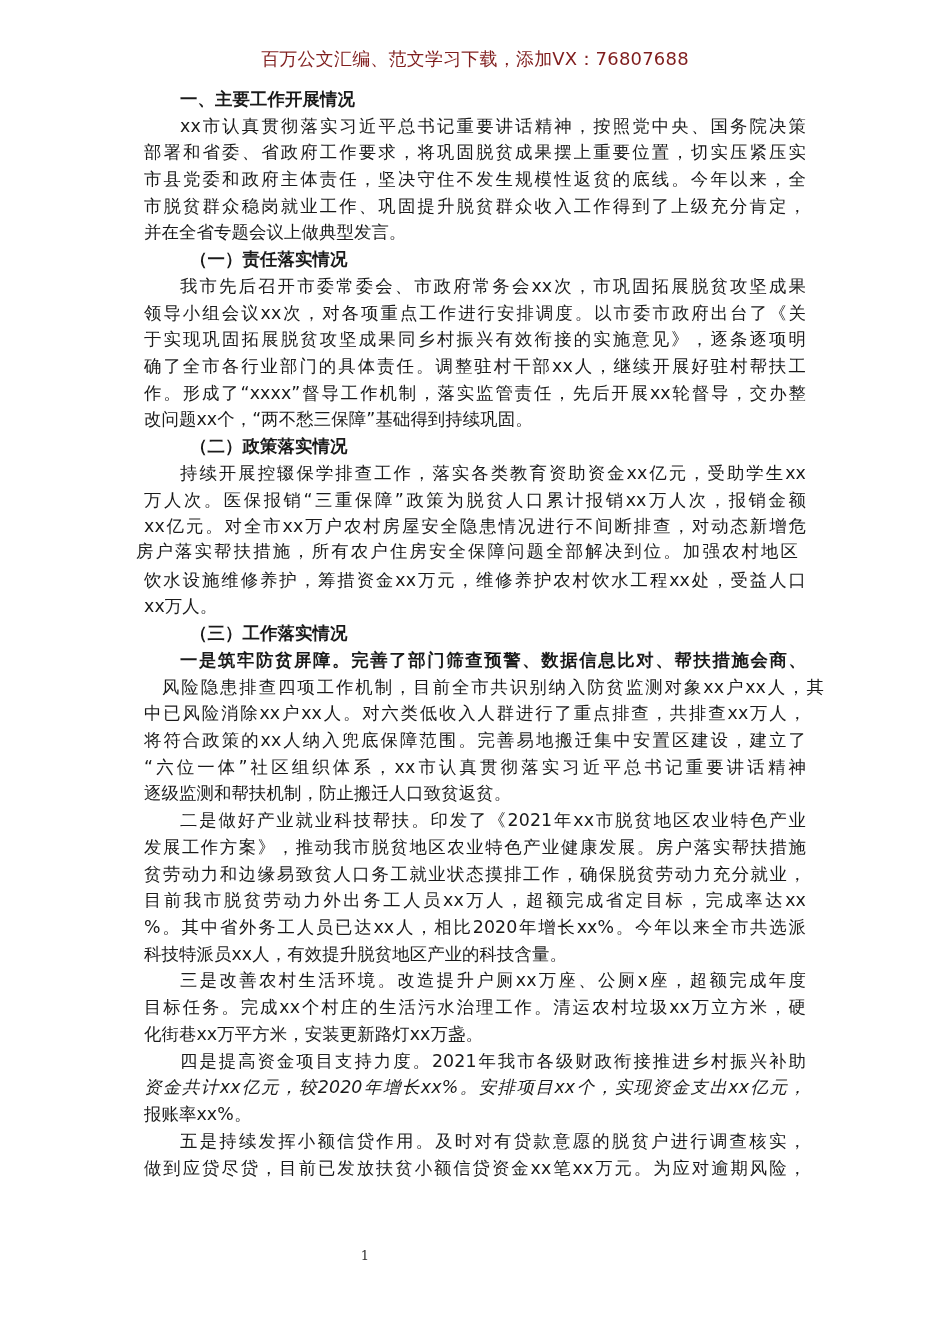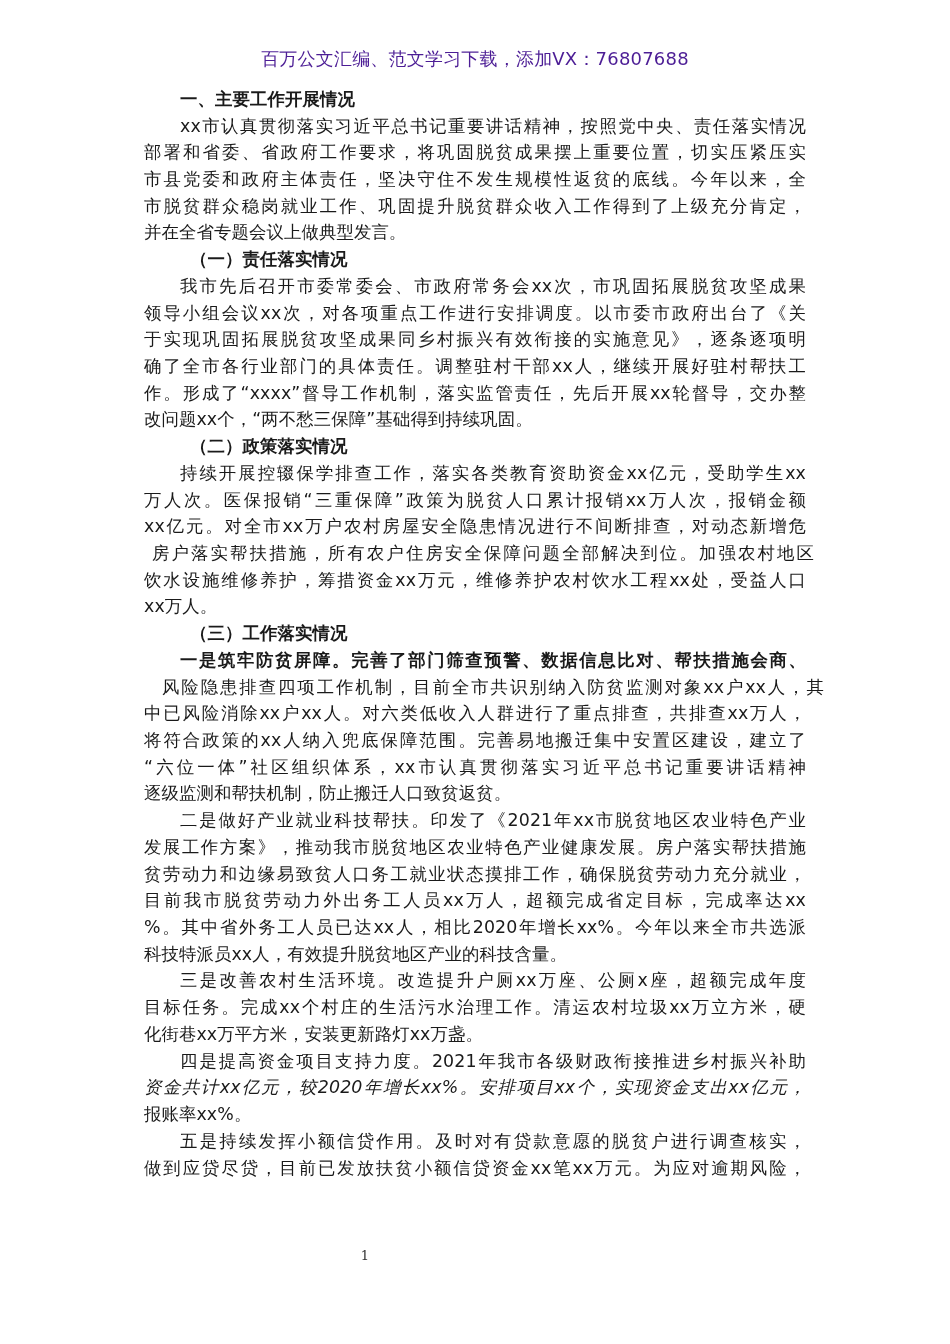--- a/index.html
+++ b/index.html
@@ -1,47 +1,47 @@
 <!DOCTYPE html>
 <html><head>
 <meta charset="utf-8">
 <style>
   html, body { margin: 0; padding: 0; background: #ffffff; }
   body { width: 950px; height: 1344px; position: relative; overflow: hidden; font-family: "DejaVu Sans", "Liberation Sans", sans-serif; color: #1a1a1a; }
   .page { position: absolute; left: 0; top: 0; width: 950px; height: 1344px; background: #fff; }
-  .banner { position: absolute; left: 0; width: 950px; top: 45px; text-align: center; font-size: 18px; color: #4c1d95; line-height: 28px; letter-spacing: 0.2px; }
+  .banner { position: absolute; left: 0; width: 950px; top: 45px; text-align: center; font-size: 18px; color: #7f1d1d; line-height: 28px; letter-spacing: 0.2px; }
   .line { position: absolute; left: 144px; width: 662px; font-size: 17.4px; line-height: 26px; white-space: nowrap; letter-spacing: 0.1px; }
   .justify { text-align: justify; text-align-last: justify; }
   .h { font-weight: bold; }
   .pagenum { position: absolute; top: 1248px; left: 0; width: 730px; text-align: center; font-family: "DejaVu Serif", "Liberation Serif", serif; font-size: 13px; color: #333; }
 </style>
 </head>
 <body>
 
 <div class="page">
   <div class="banner">百万公文汇编、范文学习下载，添加VX：76807688</div>
   <div id="body-lines">
       <div class="line h" style="top: 86px; left: 180px; width: auto;">一、主要工作开展情况</div>
-      <div class="line justify" style="top: 113px; left: 180px; width: 626px;">xx市认真贯彻落实习近平总书记重要讲话精神，按照党中央、责任落实情况</div>
+      <div class="line justify" style="top: 113px; left: 180px; width: 626px;">xx市认真贯彻落实习近平总书记重要讲话精神，按照党中央、国务院决策</div>
       <div class="line justify" style="top: 139px; left: 144px; width: 662px;">部署和省委、省政府工作要求，将巩固脱贫成果摆上重要位置，切实压紧压实</div>
       <div class="line justify" style="top: 166px; left: 144px; width: 662px;">市县党委和政府主体责任，坚决守住不发生规模性返贫的底线。今年以来，全</div>
       <div class="line justify" style="top: 193px; left: 144px; width: 662px;">市脱贫群众稳岗就业工作、巩固提升脱贫群众收入工作得到了上级充分肯定，</div>
       <div class="line" style="top: 219px; left: 144px; width: auto;">并在全省专题会议上做典型发言。</div>
       <div class="line h" style="top: 246px; left: 190px; width: auto;">（一）责任落实情况</div>
       <div class="line justify" style="top: 273px; left: 180px; width: 626px;">我市先后召开市委常委会、市政府常务会xx次，市巩固拓展脱贫攻坚成果</div>
       <div class="line justify" style="top: 300px; left: 144px; width: 662px;">领导小组会议xx次，对各项重点工作进行安排调度。以市委市政府出台了《关</div>
       <div class="line justify" style="top: 326px; left: 144px; width: 662px;">于实现巩固拓展脱贫攻坚成果同乡村振兴有效衔接的实施意见》，逐条逐项明</div>
       <div class="line justify" style="top: 353px; left: 144px; width: 662px;">确了全市各行业部门的具体责任。调整驻村干部xx人，继续开展好驻村帮扶工</div>
       <div class="line justify" style="top: 380px; left: 144px; width: 662px;">作。形成了“xxxx”督导工作机制，落实监管责任，先后开展xx轮督导，交办整</div>
       <div class="line" style="top: 406px; left: 144px; width: auto;">改问题xx个，“两不愁三保障”基础得到持续巩固。</div>
       <div class="line h" style="top: 433px; left: 190px; width: auto;">（二）政策落实情况</div>
       <div class="line justify" style="top: 460px; left: 180px; width: 626px;">持续开展控辍保学排查工作，落实各类教育资助资金xx亿元，受助学生xx</div>
       <div class="line justify" style="top: 487px; left: 144px; width: 662px;">万人次。医保报销“三重保障”政策为脱贫人口累计报销xx万人次，报销金额</div>
       <div class="line justify" style="top: 513px; left: 144px; width: 662px;">xx亿元。对全市xx万户农村房屋安全隐患情况进行不间断排查，对动态新增危</div>
-      <div class="line justify" style="top: 540px; left: 152px; width: 662px;">房户落实帮扶措施，所有农户住房安全保障问题全部解决到位。加强农村地区</div>
+      <div class="line justify" style="top: 540px; left: 136px; width: 662px; font-family: Liberation Mono, monospace;">房户落实帮扶措施，所有农户住房安全保障问题全部解决到位。加强农村地区</div>
       <div class="line justify" style="top: 567px; left: 144px; width: 662px;">饮水设施维修养护，筹措资金xx万元，维修养护农村饮水工程xx处，受益人口</div>
       <div class="line" style="top: 593px; left: 144px; width: auto;">xx万人。</div>
       <div class="line h" style="top: 620px; left: 190px; width: auto;">（三）工作落实情况</div>
       <div class="line justify" style="top: 647px; left: 180px; width: 626px; font-weight: bold;">一是筑牢防贫屏障。完善了部门筛查预警、数据信息比对、帮扶措施会商、</div>
       <div class="line justify" style="top: 674px; left: 144px; width: 662px; margin-left: 18px;">风险隐患排查四项工作机制，目前全市共识别纳入防贫监测对象xx户xx人，其</div>
       <div class="line justify" style="top: 700px; left: 144px; width: 662px;">中已风险消除xx户xx人。对六类低收入人群进行了重点排查，共排查xx万人，</div>
       <div class="line justify" style="top: 727px; left: 144px; width: 662px;">将符合政策的xx人纳入兜底保障范围。完善易地搬迁集中安置区建设，建立了</div>
       <div class="line justify" style="top: 754px; left: 144px; width: 662px;">“六位一体”社区组织体系，xx市认真贯彻落实习近平总书记重要讲话精神</div>
       <div class="line" style="top: 780px; left: 144px; width: auto;">逐级监测和帮扶机制，防止搬迁人口致贫返贫。</div>
       <div class="line justify" style="top: 807px; left: 180px; width: 626px;">二是做好产业就业科技帮扶。印发了《2021年xx市脱贫地区农业特色产业</div>

